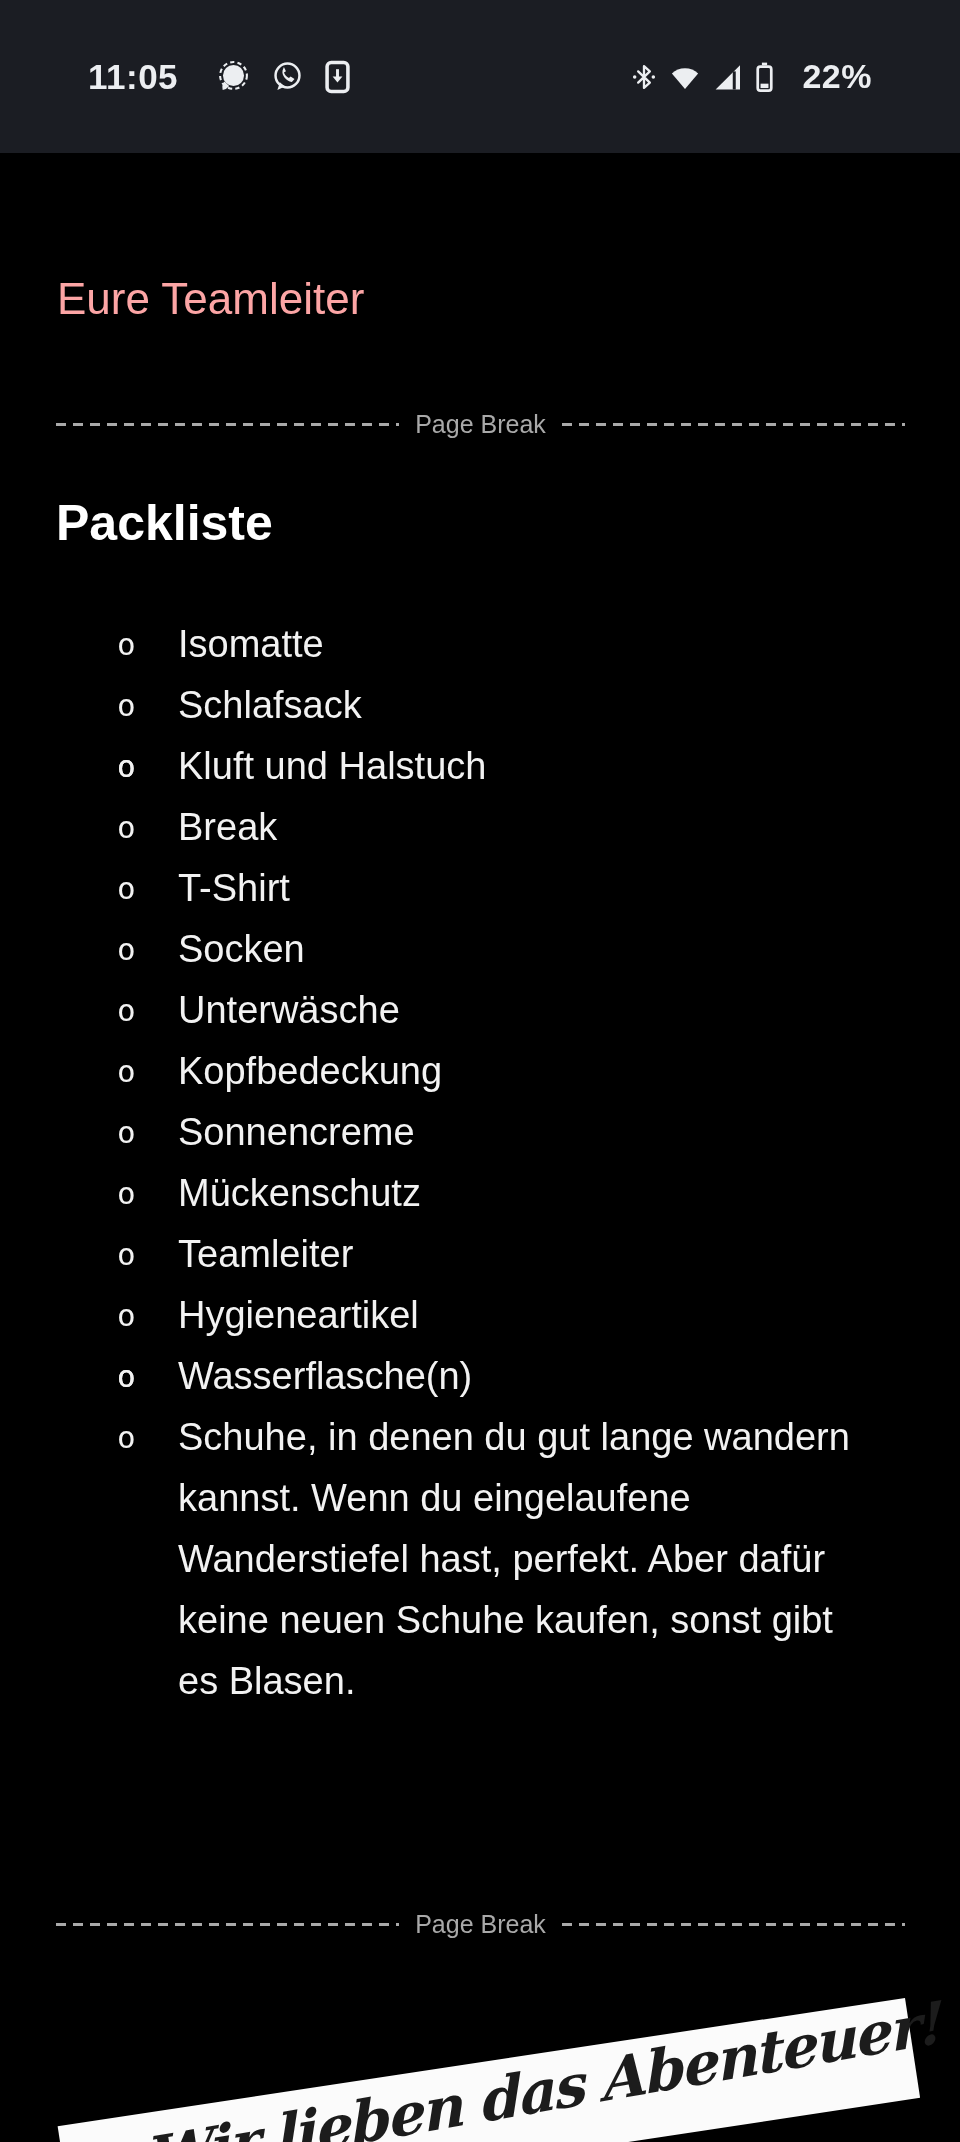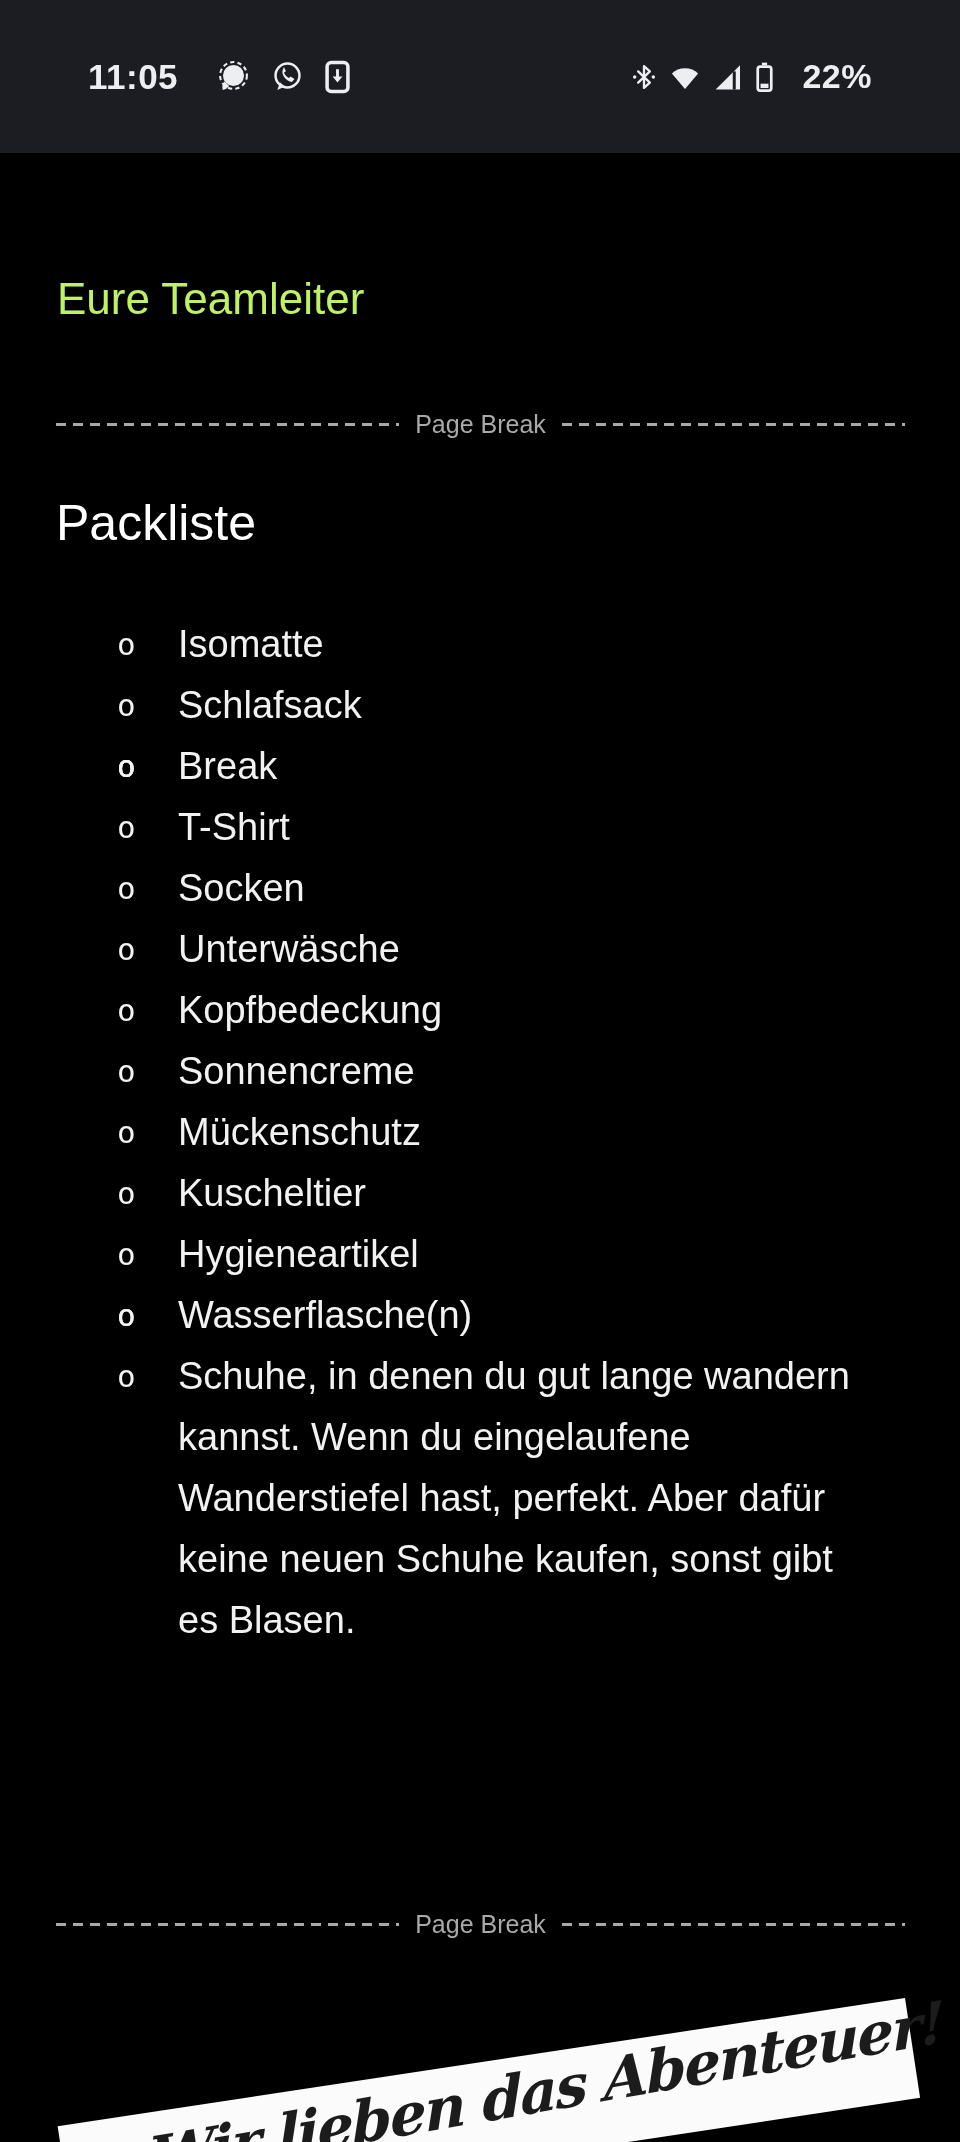--- a/index.html
+++ b/index.html
@@ -9,23 +9,23 @@
   
   .statusbar{position:absolute;left:0;top:0;width:960px;height:153px;background:#1b1d23;
              display:flex;align-items:center;box-sizing:border-box;padding:0 88px;}
   .sb-left{display:flex;align-items:center;gap:21px;}
   .sb-time{font-size:35px;font-weight:600;color:#eceef1;letter-spacing:0.5px;margin-right:18px;}
   .sb-right{margin-left:auto;display:flex;align-items:center;gap:9px;}
   .sb-pct{font-size:34px;font-weight:600;color:#eceef1;margin-left:16px;letter-spacing:0.5px;}
   .sb-icon{display:block;}
 
   
-  .doc-text{position:absolute;color:#bef264;}
+  .doc-text{position:absolute;color:#fca5a5;}
   .eure{left:57px;top:276px;font-size:44px;line-height:46px;}
-  .heading{left:56px;top:497px;font-size:50px;line-height:52px;font-weight:400;color:#ffffff;}
+  .heading{left:56px;top:497px;font-size:50px;line-height:52px;font-weight:700;color:#ffffff;}
 
   .pagebreak{position:absolute;left:56px;right:55px;height:32px;display:flex;align-items:center;margin-top:28px;}
   .pb1{top:380px;} .pb2{top:1880px;}
   .pagebreak .dash{flex:1;height:3px;
       background:repeating-linear-gradient(90deg,#a9a9a9 0 10px,transparent 10px 17px);}
   .pagebreak .pb-label{margin:0 16px;font-size:25px;color:#a9a9a9;white-space:nowrap;}
 
   .packing-list{position:absolute;left:0;top:614px;width:960px;}
   .li{position:relative;padding:0 82px 0 178px;font-size:38px;line-height:61px;color:#f2f2f2;}
   .li-text{white-space:pre-wrap;}
@@ -101,29 +101,29 @@
     <div class="pb-label">Page Break</div>
     <div class="dash"></div>
   </div>
 
   <div class="doc-text heading">Packliste</div>
 
   <div class="packing-list">
       <div class="li"><span class="bullet">o</span><span class="li-text">Isomatte</span></div>
       <div class="li"><span class="bullet">o</span><span class="li-text">Schlafsack</span></div>
       <div class="li"><span class="bullet">o</span></div>
-      <div class="li"><span class="bullet">o</span></div>
+      <div class="li"><span class="bullet">o</span><span class="li-text">Kluft und Halstuch</span></div>
       <div class="li"><span class="bullet">o</span><span class="li-text">Break</span></div>
       <div class="li"><span class="bullet">o</span><span class="li-text">T-Shirt</span></div>
       <div class="li"><span class="bullet">o</span><span class="li-text">Socken</span></div>
       <div class="li"><span class="bullet">o</span><span class="li-text">Unterwäsche</span></div>
       <div class="li"><span class="bullet">o</span><span class="li-text">Kopfbedeckung</span></div>
       <div class="li"><span class="bullet">o</span><span class="li-text">Sonnencreme</span></div>
       <div class="li"><span class="bullet">o</span><span class="li-text">Mückenschutz</span></div>
-      <div class="li"><span class="bullet">o</span><span class="li-text">Kuscheltier</span></div>
+      <div class="li"><span class="bullet">o</span><span class="li-text">Teamleiter</span></div>
       <div class="li"><span class="bullet">o</span><span class="li-text">Hygieneartikel</span></div>
       <div class="li"><span class="bullet">o</span></div>
       <div class="li"><span class="bullet">o</span><span class="li-text">Wasserflasche(n)</span></div>
       <div class="li"><span class="bullet">o</span><span class="li-text">Schuhe, in denen du gut lange wandern
 kannst. Wenn du eingelaufene
 Wanderstiefel hast, perfekt. Aber dafür
 keine neuen Schuhe kaufen, sonst gibt
 es Blasen.</span></div>
     </div>
 

